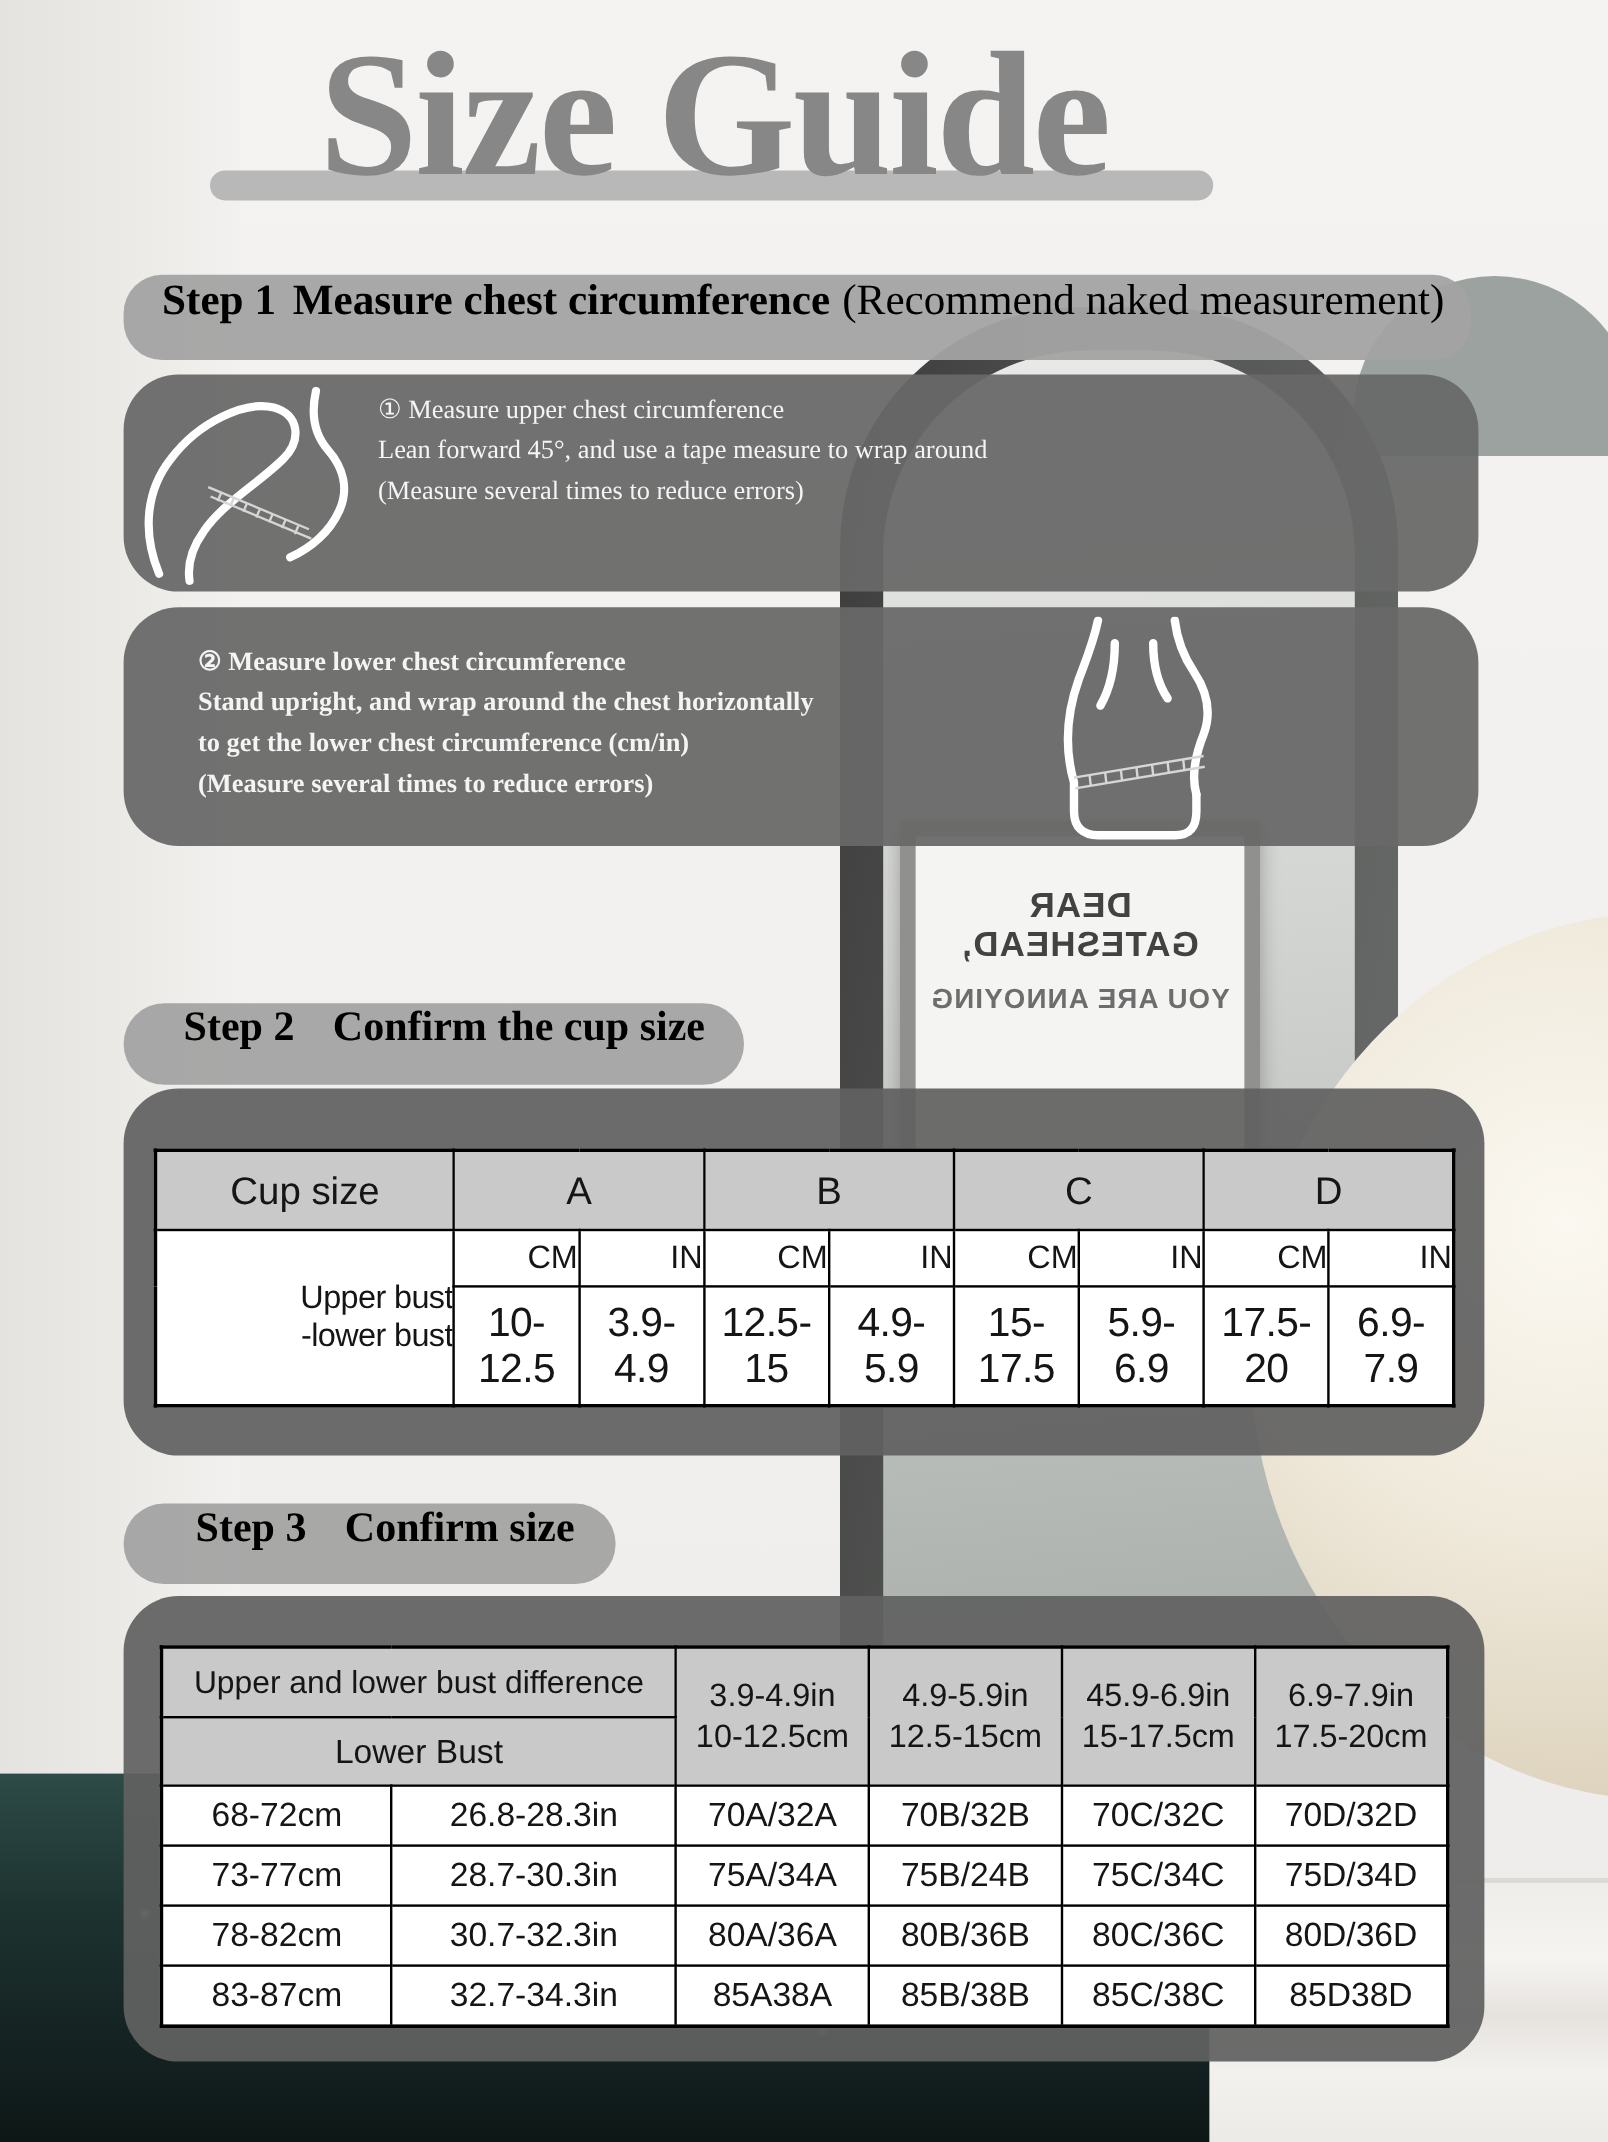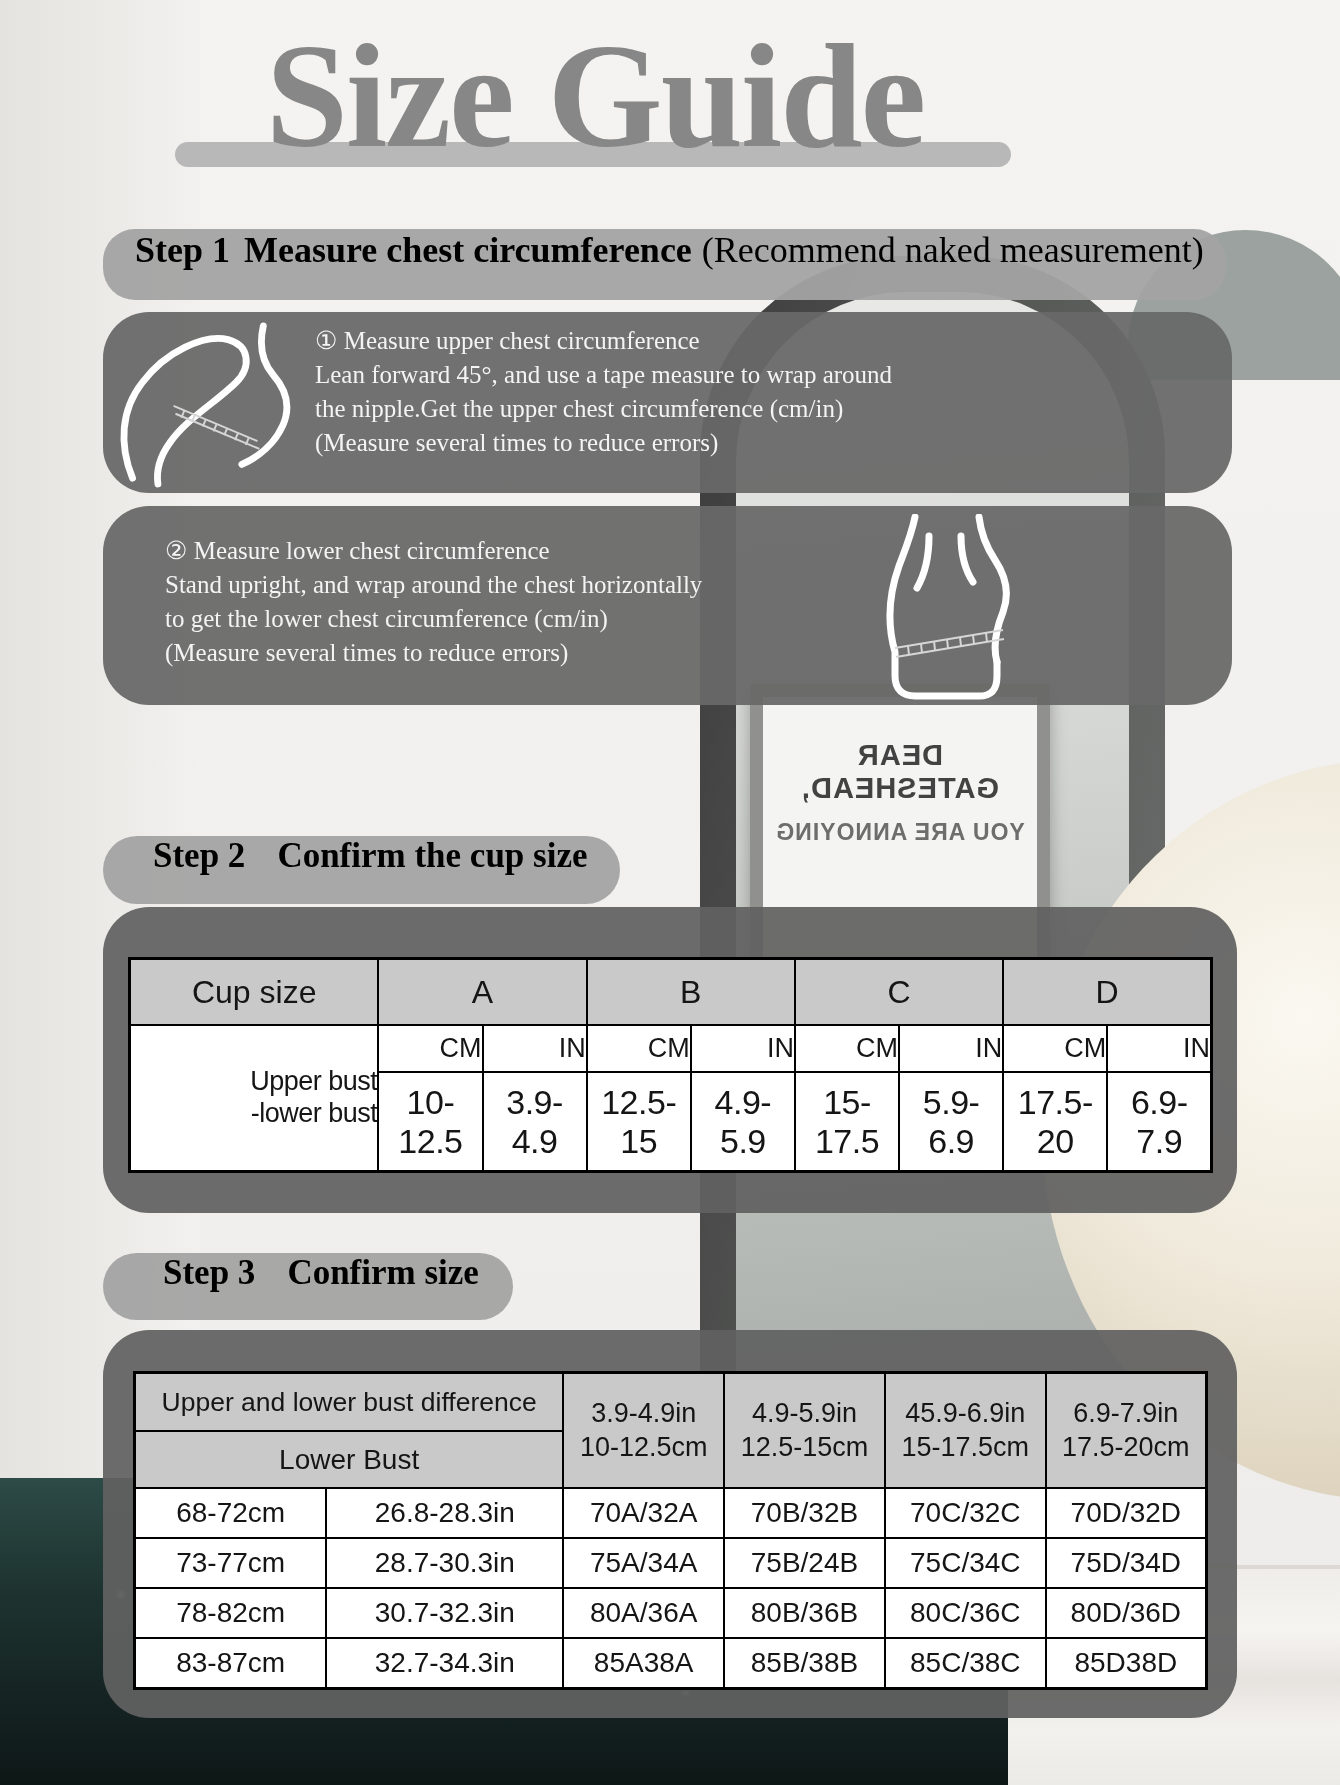--- a/index.html
+++ b/index.html
@@ -58,23 +58,23 @@
   .step2-pill{left:103px;top:836px;width:517px;height:68px;border-radius:34px;
     padding-left:50px;font-size:35px;box-sizing:border-box;}
   .step2-pill .pill-label,.step3-pill .pill-label{margin-right:32px;}
   .step3-pill{left:103px;top:1253px;width:410px;height:67px;border-radius:34px;
     padding-left:60px;font-size:35px;box-sizing:border-box;}
   
   .info-box{position:absolute;left:103px;width:1129px;background:rgba(104,104,104,.94);
     border-radius:46px;z-index:2;color:var(--body-text,#f4f4f4);}
   .box-upper{top:312px;height:181px;}
   .box-lower{top:506px;height:199px;}
-  .box-text{position:absolute;font-size:25px;line-height:34px;}
+  .box-text{position:absolute;font-size:22px;line-height:34px;}
   .box-text-upper{left:212px;top:12px;}
-  .box-text-lower{left:62px;top:28px;}
+  .box-text-lower{left:62px;top:28px;font-weight:bold;}
   .fig{position:absolute;}
   .fig-lean{left:12px;top:6px;width:200px;height:170px;}
   .fig-torso{left:760px;top:8px;width:165px;height:186px;}
   
   .panel{position:absolute;left:103px;width:1134px;background:rgba(97,97,97,.93);
     border-radius:46px;z-index:2;}
   .panel-cup{top:907px;height:306px;}
   .panel-size{top:1330px;height:388px;}
   table.tbl{position:absolute;border-collapse:collapse;table-layout:fixed;
     background:#fff;font-family:"Liberation Sans",sans-serif;color:#151515;
@@ -133,21 +133,20 @@
         <path d="M93 102 L90 109"></path>
       <path d="M104 107 L101 114"></path>
         <path d="M115 111 L112 118"></path>
         <path d="M126 116 L123 123"></path>
       <path d="M137 121 L134 128"></path>
     </g>
   </svg>
   <div class="box-text box-text-upper">
     <div>① Measure upper chest circumference</div>
     <div>Lean forward 45°, and use a tape measure to wrap around</div>
-    <div>the nipple.Get the upper chest circumference (cm/in)</div>
     <div>(Measure several times to reduce errors)</div>
   </div>
 </div>
 
 <div class="info-box box-lower">
   <div class="box-text box-text-lower">
     <div>② Measure lower chest circumference</div>
     <div>Stand upright, and wrap around the chest horizontally</div>
     <div>to get the lower chest circumference (cm/in)</div>
     <div>(Measure several times to reduce errors)</div>

